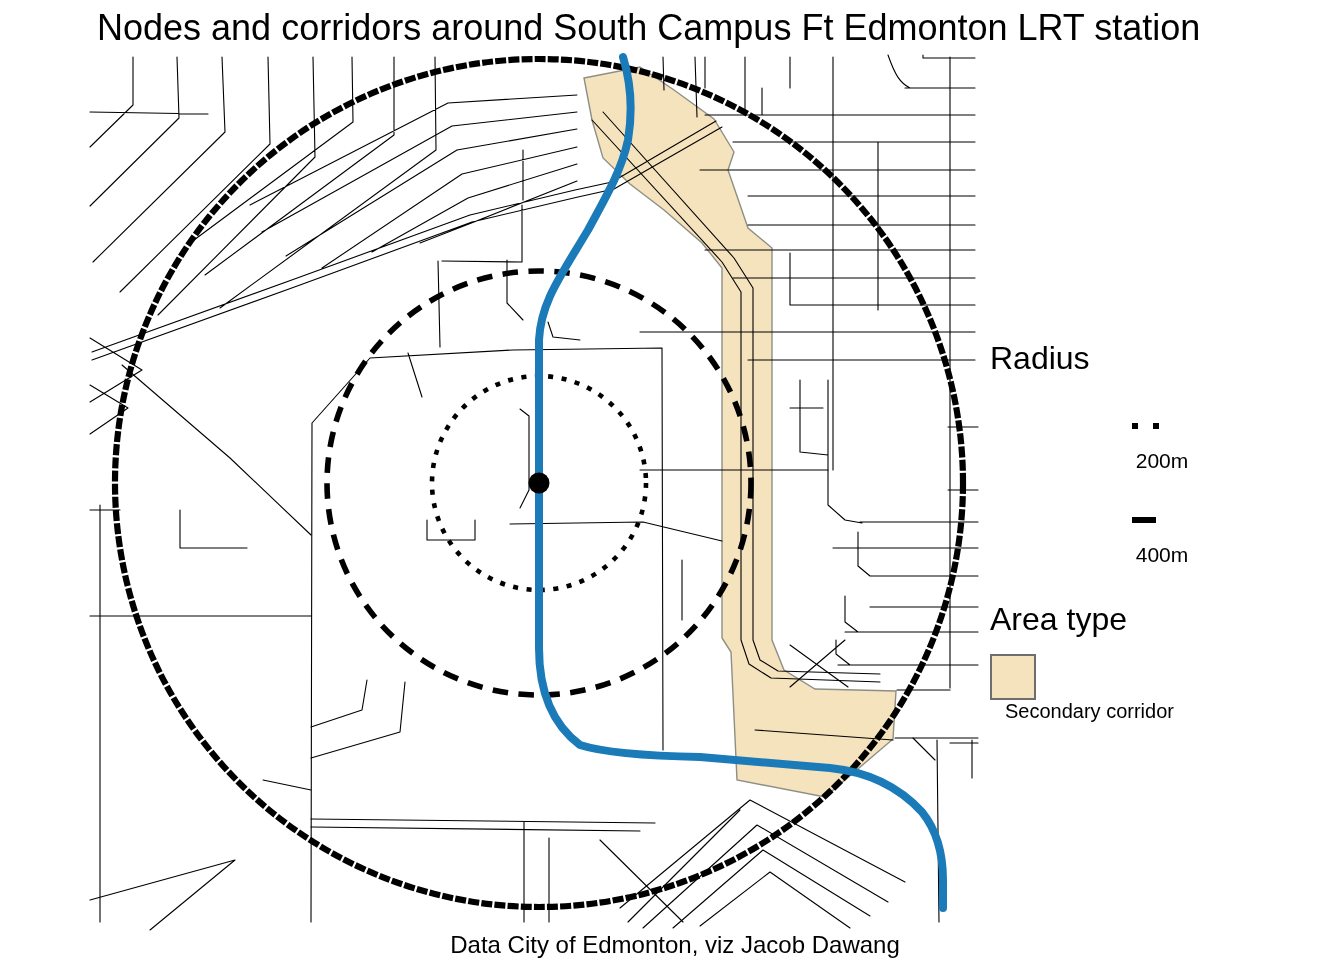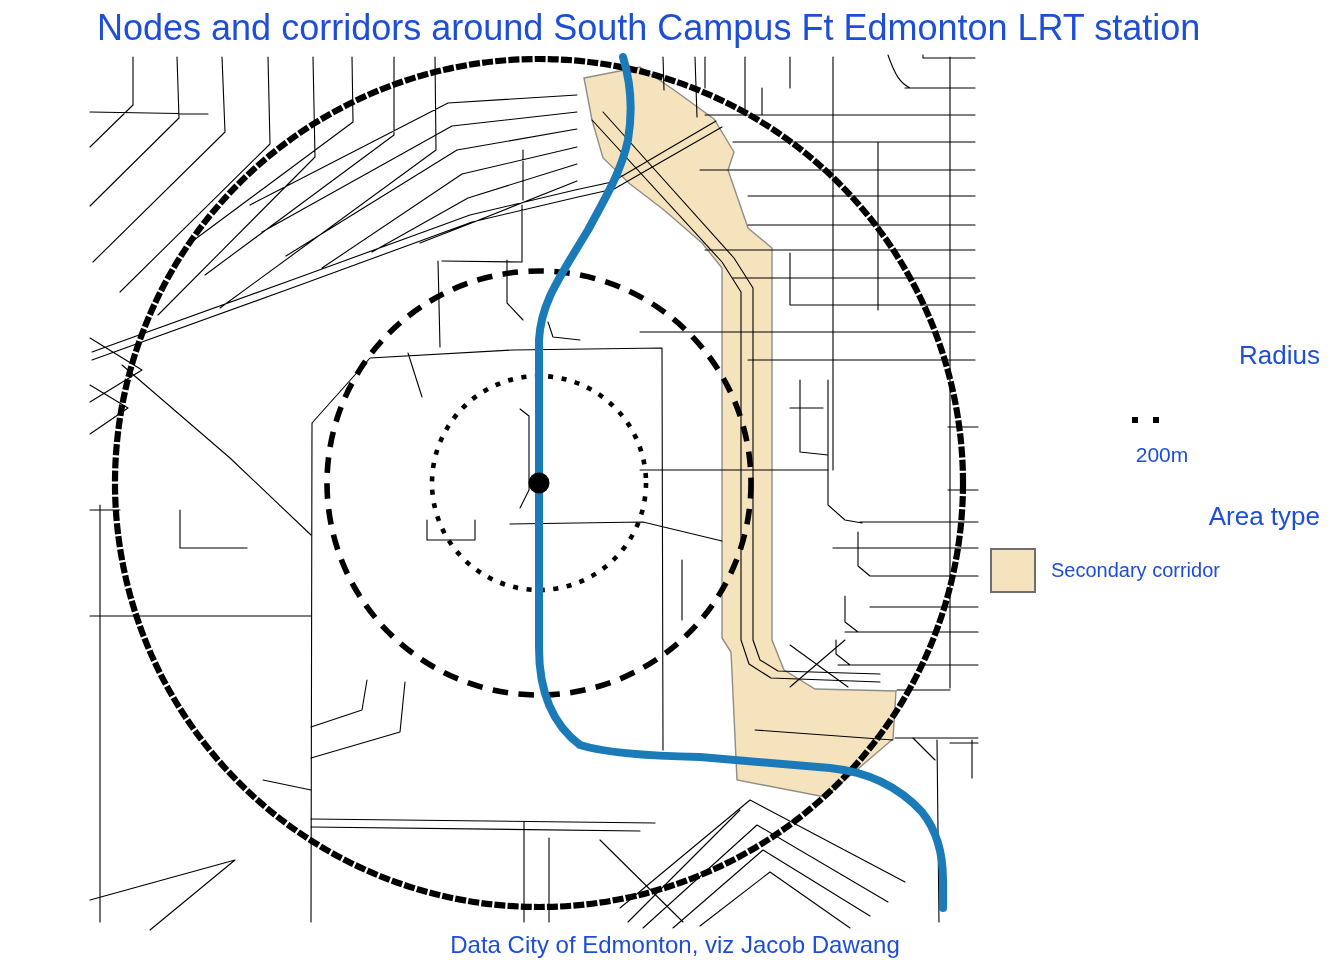--- a/index.html
+++ b/index.html
@@ -1,38 +1,38 @@
 <!DOCTYPE html>
 <html><head>
 <meta charset="utf-8">
 <style>
   html,body{margin:0;padding:0;background:#ffffff;}
   #canvas{position:relative;width:1344px;height:960px;background:#ffffff;overflow:hidden;
-          font-family:"Liberation Sans", sans-serif;color:#1d4ed8;}
+          font-family:"Liberation Sans", sans-serif;color:#000000;}
   #chart-title{position:absolute;left:97px;top:8px;font-size:36px;line-height:1.1;
                letter-spacing:0px;white-space:nowrap;}
   #map-svg{position:absolute;left:0;top:0;}
   .road{fill:none;stroke:#000000;stroke-width:1.1;stroke-linecap:round;stroke-linejoin:round;}
   .corridor{stroke:#8f8e86;stroke-width:1.4;}
   .ring{fill:none;stroke:#000000;}
   .ring-200{stroke-width:4.6;stroke-dasharray:5 8.5;}
   .ring-400{stroke-width:5.6;stroke-dasharray:15.5 10.5;}
   .ring-800{stroke-width:6.2;stroke-dasharray:11 2.2;}
   .lrt{fill:none;stroke-width:8;stroke-linecap:round;stroke-linejoin:round;}
   #legend{position:absolute;left:990px;top:340px;width:330px;}
-  .legend-header{font-size:26px;margin:0 0 26px 0;text-align:right;}
+  .legend-header{font-size:32px;margin:0 0 26px 0;}
   .legend-row{display:flex;align-items:center;margin-bottom:24px;flex-direction:column;}
   .sample-box{width:46px;display:flex;align-items:center;flex:0 0 46px;}
   .dot-sq{width:6px;height:6px;background:#000;display:inline-block;}
   .dot-gap{width:15px;display:inline-block;}
   .dash-seg{width:24px;height:6px;background:#000;display:inline-block;}
   .solid-seg{width:40px;height:6px;background:#000;display:inline-block;}
   .legend-label{font-size:21px;margin-left:14px;}
   #area-block{margin-top:34px;}
-  .swatch-row{display:flex;align-items:center;margin-top:16px;}
+  .swatch-row{display:flex;margin-top:16px;flex-direction:column;}
   .swatch{width:42px;height:41px;border:2px solid #6e6e6e;flex:0 0 42px;}
   .swatch-label{font-size:20px;margin-left:15px;}
   #caption{position:absolute;left:375px;top:931px;width:600px;text-align:center;
            font-size:24px;white-space:nowrap;}
 </style>
 </head>
 <body>
 
 <div id="canvas">
 
@@ -108,20 +108,26 @@
 
     <div class="legend-row">
       <span class="sample-box">
         <span class="dot-sq"></span>
           <span class="dot-gap"></span>
           <span class="dot-sq"></span>
       </span>
       <span class="legend-label">200m</span>
     </div>
 
+    <div class="legend-row">
+      <span class="sample-box">
+        <span class="dash-seg"></span>
+      </span>
+      <span class="legend-label">400m</span>
+    </div>
 
 
     <div id="area-block">
       <div class="legend-header" style="margin-bottom:16px;">Area type</div>
       <div class="swatch-row">
         <div class="swatch" id="corridor-swatch" style="background: rgb(245, 227, 189);"></div>
         <span class="swatch-label">Secondary corridor</span>
       </div>
     </div>
   </div>

